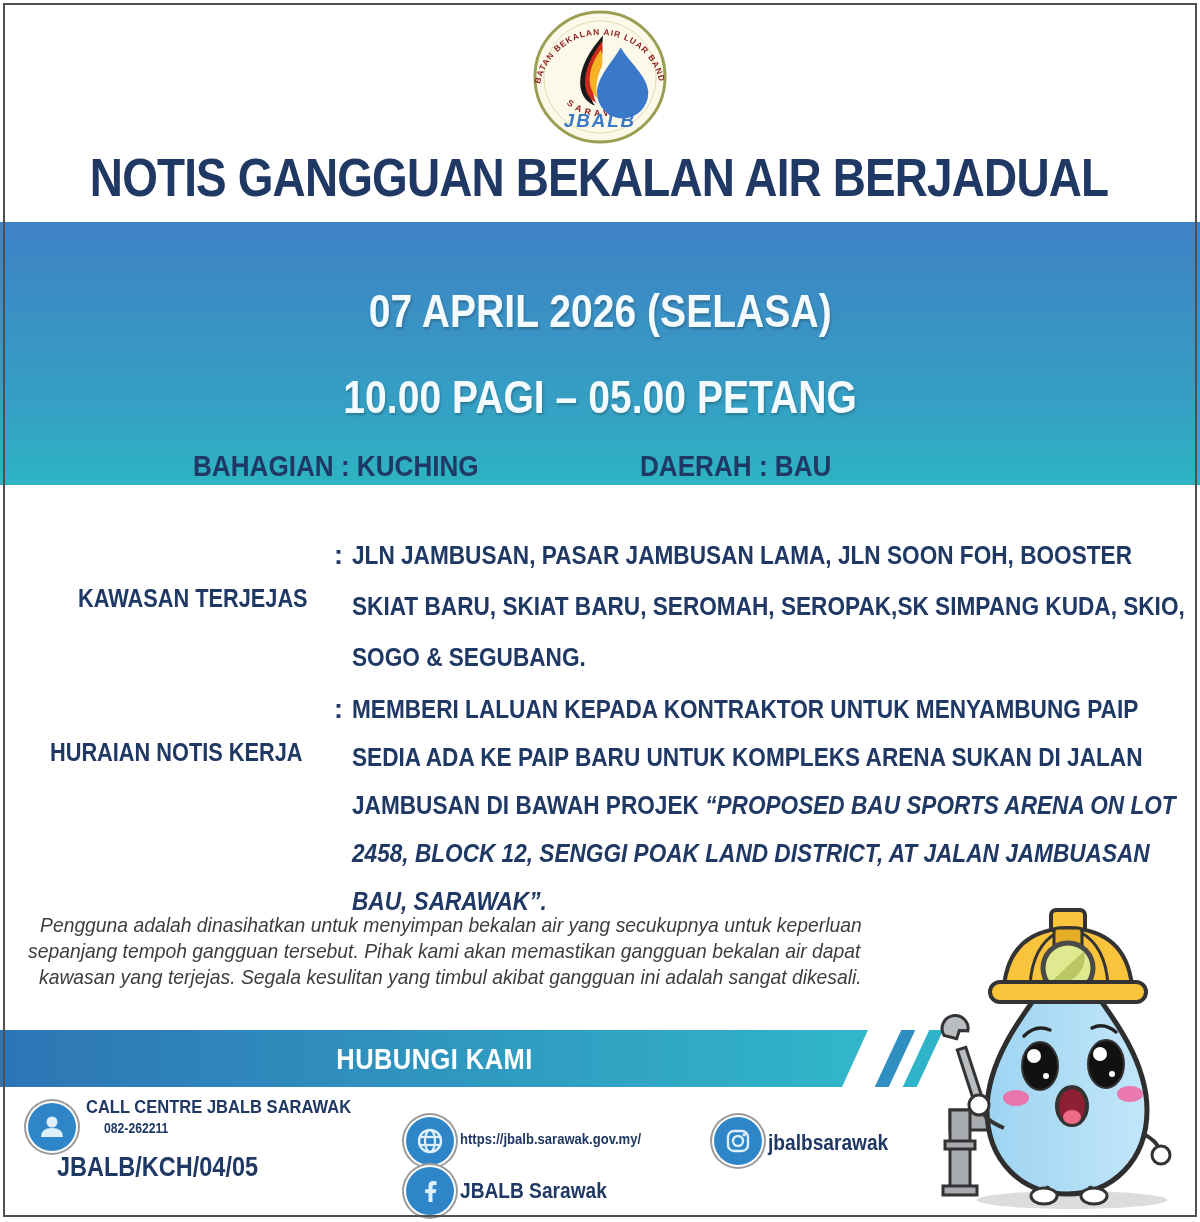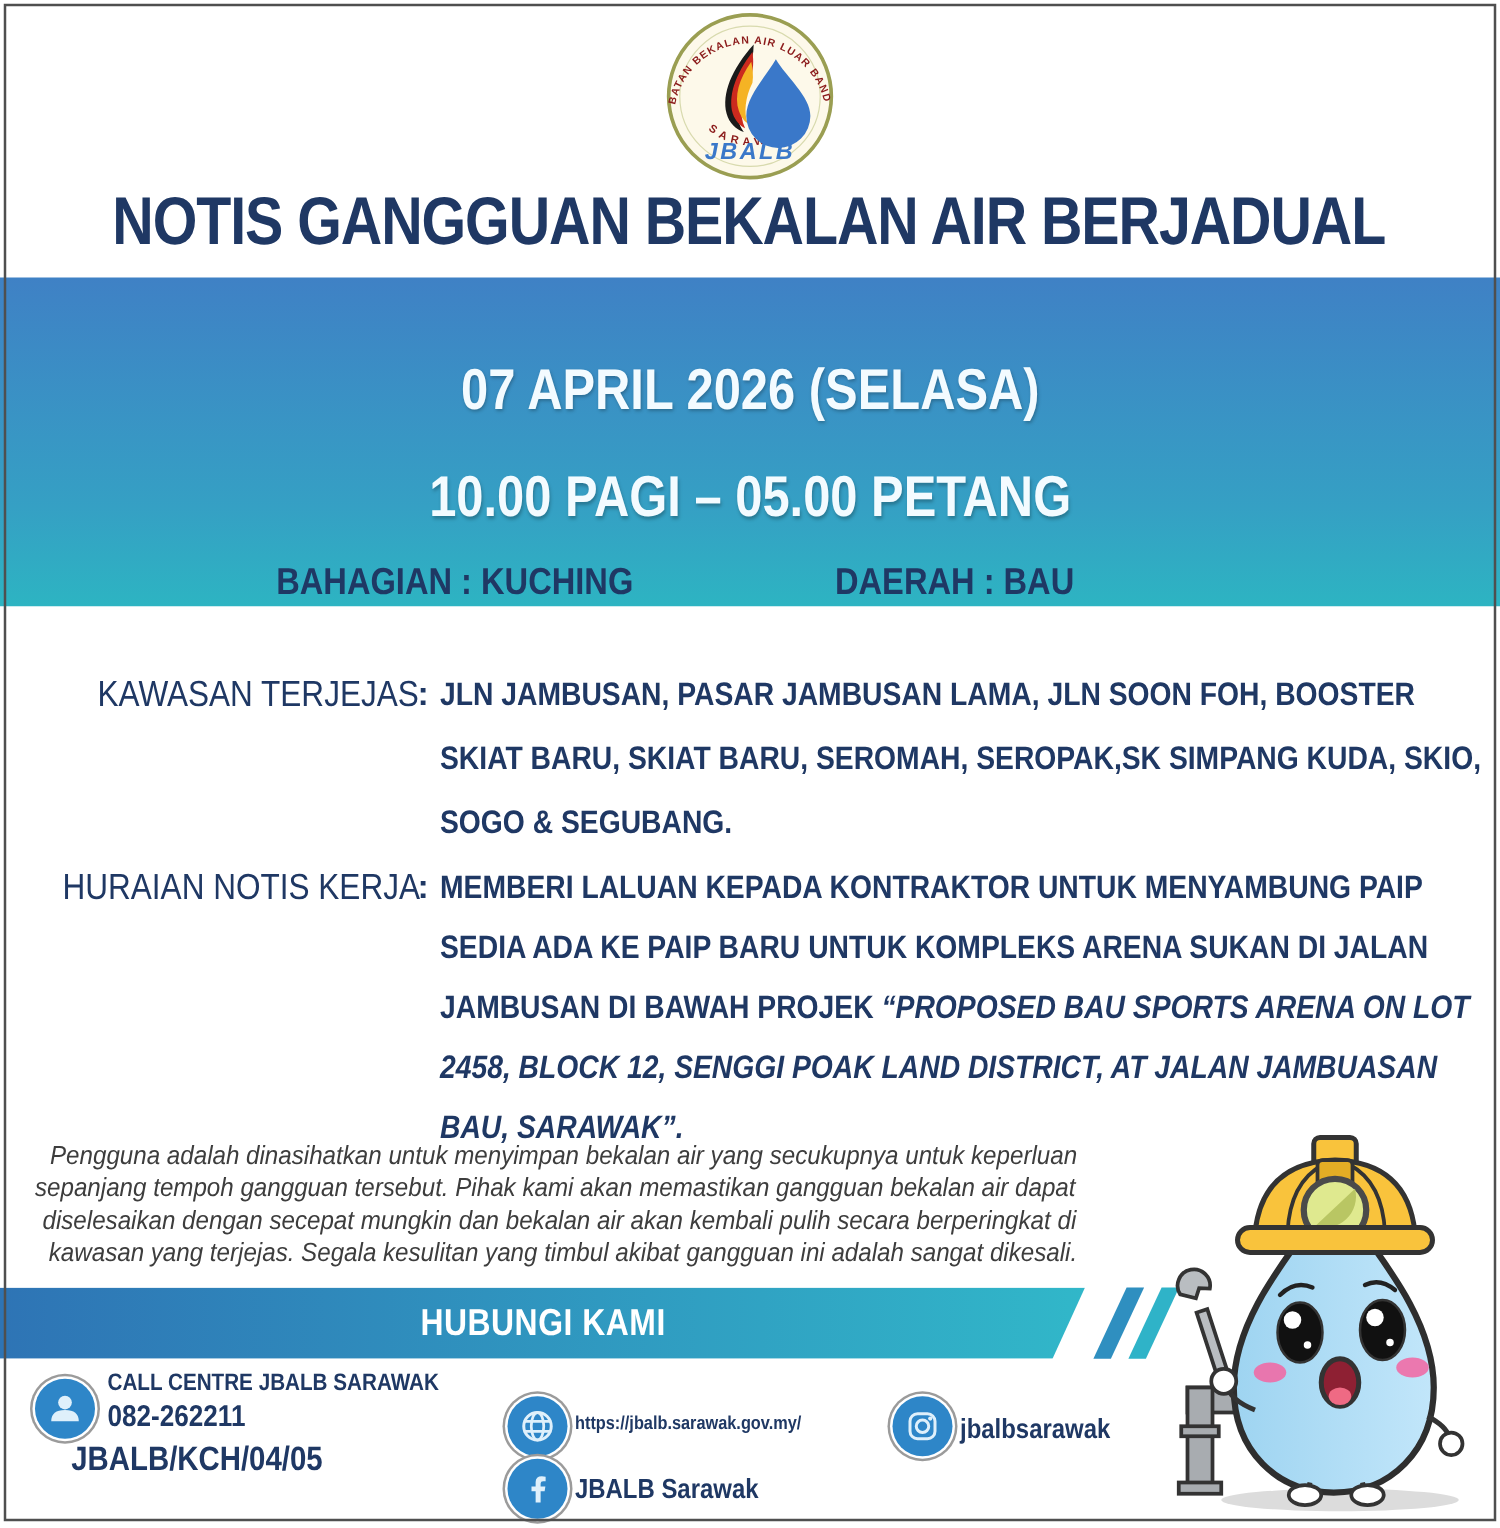--- a/index.html
+++ b/index.html
@@ -19,24 +19,24 @@
 
   
   .banner{
     position:absolute;left:0;top:222px;width:1200px;height:263px;
     background:linear-gradient(180deg,#3f81c5 0%,#35a0c4 70%,#2db4c2 100%);
     display:flex;flex-direction:column;align-items:center;justify-content:center;gap:32px;
   }
   .banner .bl{font-size:46px;font-weight:bold;color:#f3fbff;text-shadow:1px 2px 3px rgba(0,0,0,0.25);}
 
   
-  .loc{position:absolute;top:449px;font-size:30px;font-weight:bold;margin-left:28px;}
-
-  
-  .dlabel{position:absolute;font-size:29px;font-weight:normal;}
+  .loc{position:absolute;top:449px;font-size:30px;font-weight:bold;}
+
+  
+  .dlabel{position:absolute;font-size:25px;font-weight:bold;margin-top:44px;}
   .dcolon{position:absolute;font-size:27px;font-weight:bold;}
   .dcontent{position:absolute;left:352px;}
   .tline{height:51px;font-size:26px;font-weight:bold;}
   .tline2{height:48px;font-size:26px;font-weight:bold;}
   .it{font-style:italic;}
 
   
   .disc{position:absolute;left:28px;top:913px;color:#3d3d3d;}
   .dline{height:26px;font-size:21px;font-style:italic;font-weight:500;text-align:right;}
   .dline .cond{transform:scaleX(0.92);}
@@ -126,40 +126,39 @@
   <div class="tline2 navy">
     <span class="cond"><span>JAMBUSAN DI BAWAH PROJEK </span><span class="it">“PROPOSED BAU SPORTS ARENA ON LOT</span></span>
   </div>
   <div class="tline2 navy it"><span class="cond">2458, BLOCK 12, SENGGI POAK LAND DISTRICT, AT JALAN JAMBUASAN</span></div>
   <div class="tline2 navy it"><span class="cond">BAU, SARAWAK”.</span></div>
 </div>
 
 <div class="disc">
   <div class="dline"><span class="cond">Pengguna adalah dinasihatkan untuk menyimpan bekalan air yang secukupnya untuk keperluan</span></div>
   <div class="dline"><span class="cond">sepanjang tempoh gangguan tersebut. Pihak kami akan memastikan gangguan bekalan air dapat</span></div>
-  <div class="dline"><span class="cond">diselesaikan dengan secepat mungkin dan bekalan air akan kembali pulih secara berperingkat di</span></div>
   <div class="dline"><span class="cond">kawasan yang terjejas. Segala kesulitan yang timbul akibat gangguan ini adalah sangat dikesali.</span></div>
 </div>
 
 <div class="bar">
   <span class="bt condc">HUBUNGI KAMI</span>
 </div>
 <div class="stripe s1"></div>
 <div class="stripe s2"></div>
 
 <div class="badge" style="left:28px;top:1103px;">
   <svg viewBox="0 0 32 32" width="32" height="32">
     <circle cx="16" cy="11" r="5.5" fill="#dff0fb"></circle>
     <path d="M5,26 q0,-9 11,-9 q11,0 11,9 z" fill="#dff0fb"></path>
   </svg>
 </div>
 <div class="ftext" style="left:86px;top:1096px;font-size:19px;">
   <span class="cond">CALL CENTRE JBALB SARAWAK</span>
 </div>
-<div class="ftext" style="left:86px;top:1120px;font-size:24px;">
+<div class="ftext" style="left:104px;top:1120px;font-size:14px;">
   <span class="cond">082-262211</span>
 </div>
 <div class="ftext" style="left:25px;top:1152px;font-size:27px;margin-left:32px;">
   <span class="cond">JBALB/KCH/04/05</span>
 </div>
 
 <div class="badge" style="left:406px;top:1117px;">
   <svg viewBox="0 0 32 32" width="32" height="32">
     <circle cx="16" cy="16" r="11" fill="none" stroke="#dff0fb" stroke-width="2.4"></circle>
     <ellipse cx="16" cy="16" rx="5" ry="11" fill="none" stroke="#dff0fb" stroke-width="2.2"></ellipse>

